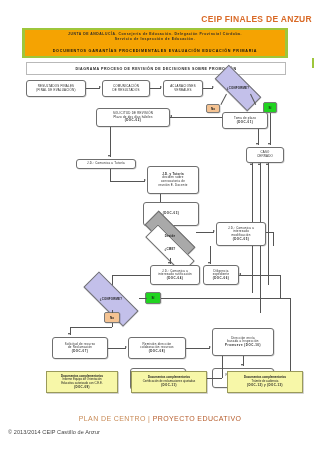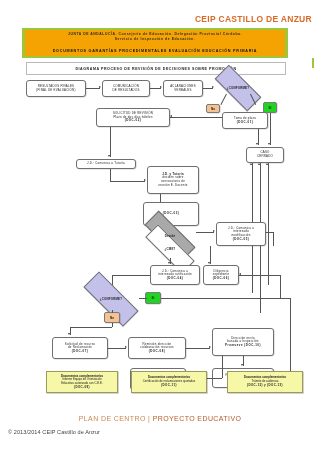--- a/index.html
+++ b/index.html
@@ -137,21 +137,21 @@
   .footer-copy{
     position:absolute;left:8px;top:429px;
     font-size:5.5px;color:#444;letter-spacing:.1px;
   }
 </style>
 </head>
 <body>
 
 <div class="page">
 
-  <div class="school-title">CEIP CASTILLO DE ANZUR</div>
+  <div class="school-title">CEIP FINALES DE ANZUR</div>
 
   <div class="banner">
     <div class="l1">JUNTA DE ANDALUCÍA. Consejería de Educación. Delegación Provincial Córdoba.</div>
     <div class="l2">Servicio de Inspección de Educación.</div>
     <div class="l3">DOCUMENTOS GARANTÍAS PROCEDIMENTALES  EVALUACIÓN EDUCACIÓN  PRIMARIA</div>
   </div>
   <div class="right-rule"></div>
 
   <div class="diagram-title">DIAGRAMA  PROCESO DE REVISIÓN  DE DECISIONES SOBRE PROMOCIÓN</div>
 

